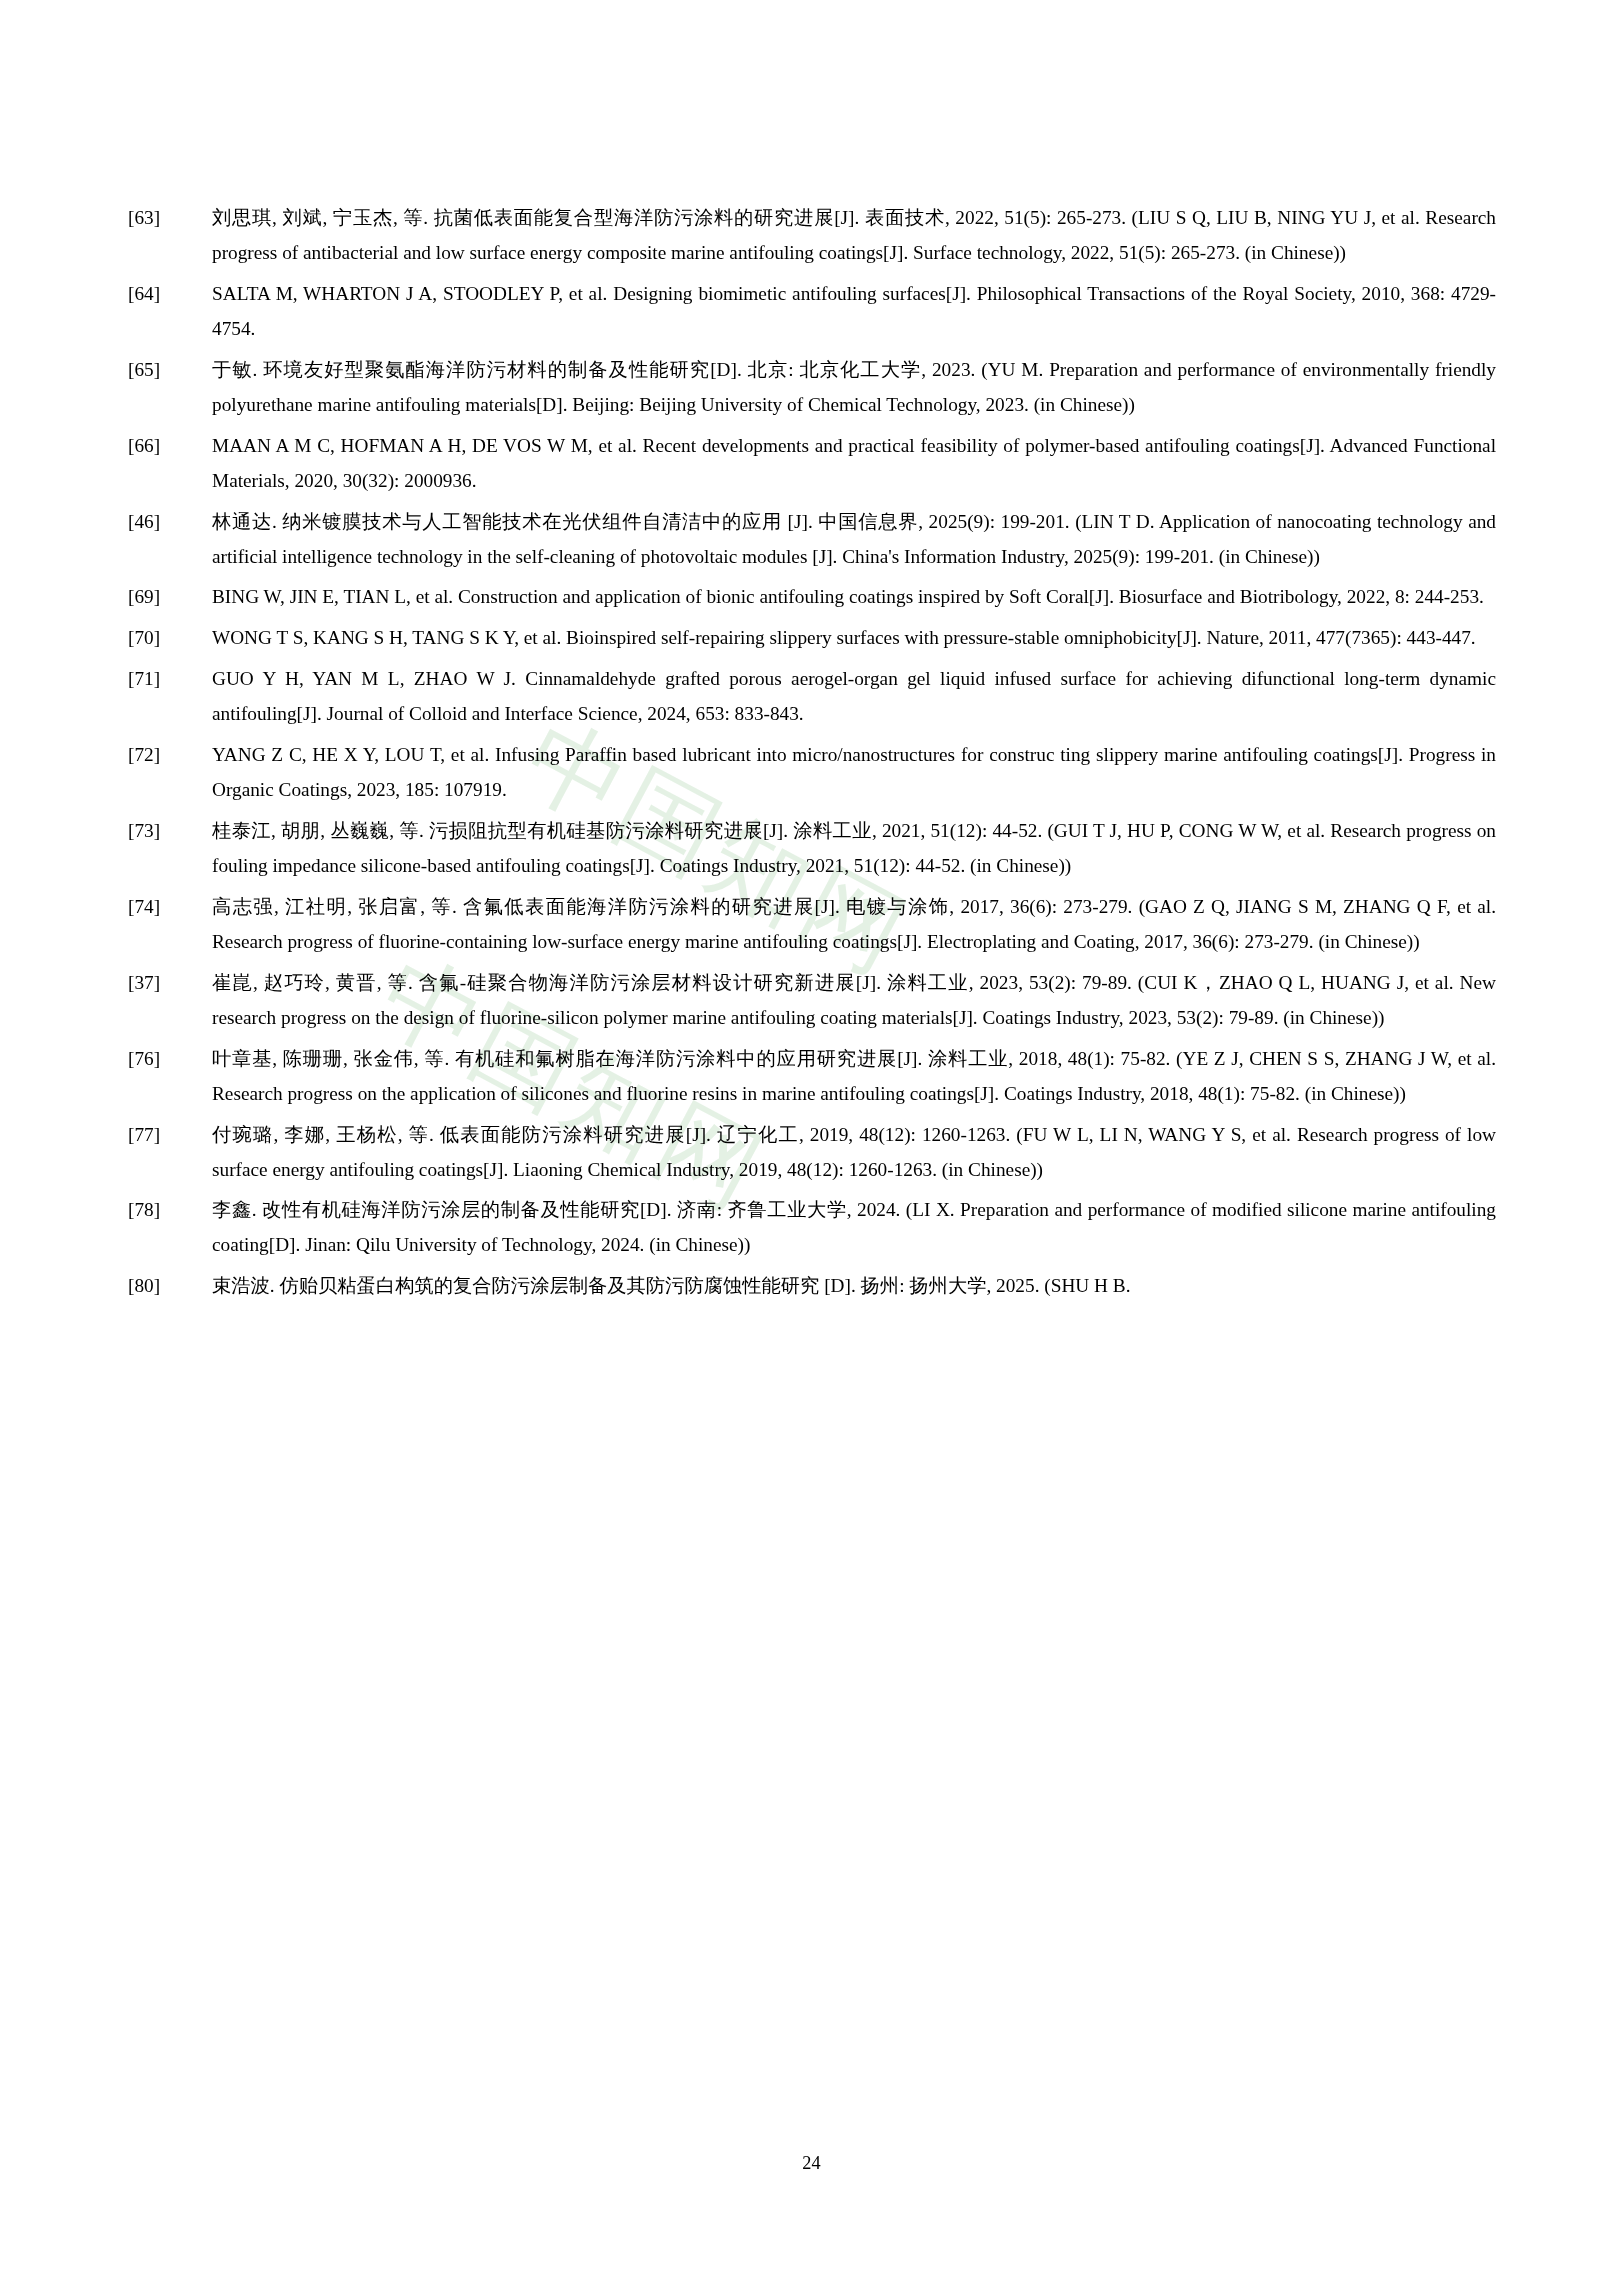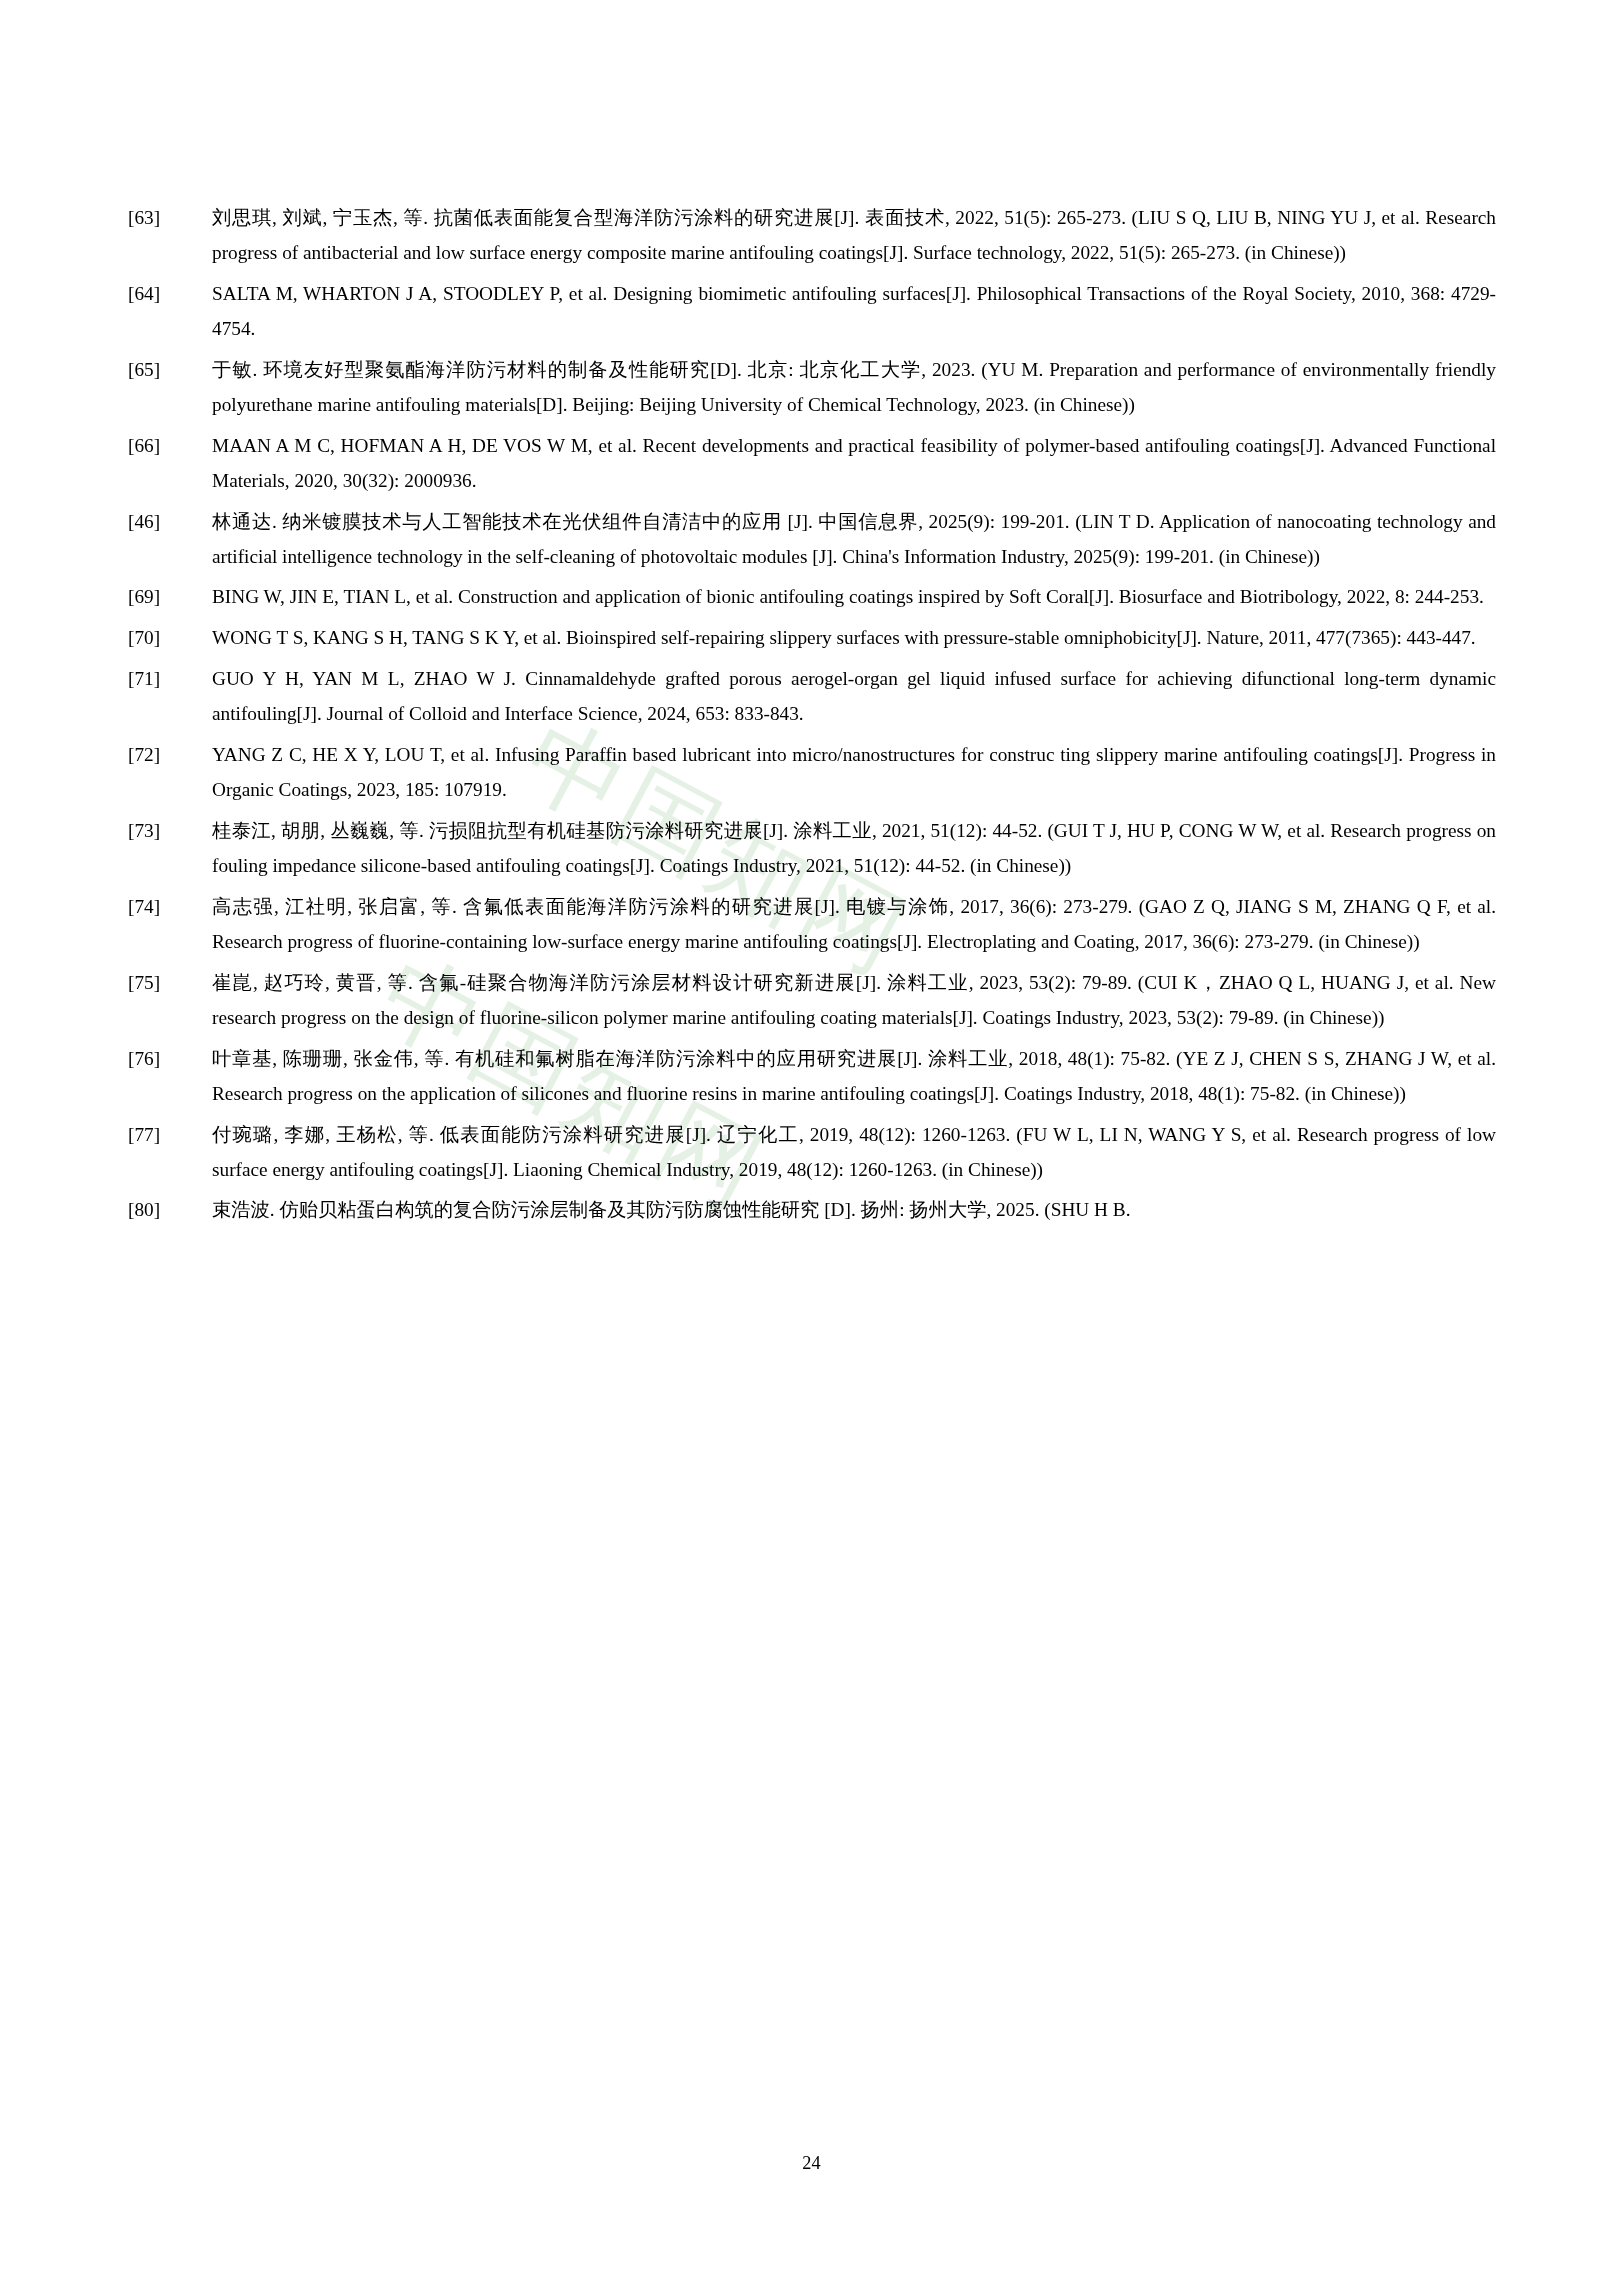--- a/index.html
+++ b/index.html
@@ -152,34 +152,38 @@
       <div class="ref-num">[73]</div>
       <div class="ref-body">桂泰江, 胡朋, 丛巍巍, 等. 污损阻抗型有机硅基防污涂料研究进展[J]. 涂料工业, 2021, 51(12): 44-52. (GUI T J, HU P, CONG W W, et al. Research progress on fouling impedance silicone-based antifouling coatings[J]. Coatings Industry, 2021, 51(12): 44-52. (in Chinese))</div>
     </div>
 
     <div class="ref">
       <div class="ref-num">[74]</div>
       <div class="ref-body">高志强, 江社明, 张启富, 等. 含氟低表面能海洋防污涂料的研究进展[J]. 电镀与涂饰, 2017, 36(6): 273-279. (GAO Z Q, JIANG S M, ZHANG Q F, et al. Research progress of fluorine-containing low-surface energy marine antifouling coatings[J]. Electroplating and Coating, 2017, 36(6): 273-279. (in Chinese))</div>
     </div>
 
     <div class="ref">
-      <div class="ref-num">[75]</div>
+      <div class="ref-num">[37]</div>
       <div class="ref-body">崔崑, 赵巧玲, 黄晋, 等. 含氟-硅聚合物海洋防污涂层材料设计研究新进展[J]. 涂料工业, 2023, 53(2): 79-89. (CUI K，ZHAO Q L, HUANG J, et al. New research progress on the design of fluorine-silicon polymer marine antifouling coating materials[J]. Coatings Industry, 2023, 53(2): 79-89. (in Chinese))</div>
     </div>
 
     <div class="ref">
       <div class="ref-num">[76]</div>
       <div class="ref-body">叶章基, 陈珊珊, 张金伟, 等. 有机硅和氟树脂在海洋防污涂料中的应用研究进展[J]. 涂料工业, 2018, 48(1): 75-82. (YE Z J, CHEN S S, ZHANG J W, et al. Research progress on the application of silicones and fluorine resins in marine antifouling coatings[J]. Coatings Industry, 2018, 48(1): 75-82. (in Chinese))</div>
     </div>
 
     <div class="ref">
       <div class="ref-num">[77]</div>
       <div class="ref-body">付琬璐, 李娜, 王杨松, 等. 低表面能防污涂料研究进展[J]. 辽宁化工, 2019, 48(12): 1260-1263. (FU W L, LI N, WANG Y S, et al. Research progress of low surface energy antifouling coatings[J]. Liaoning Chemical Industry, 2019, 48(12): 1260-1263. (in Chinese))</div>
     </div>
 
+    <div class="ref">
+      <div class="ref-num">[78]</div>
+      <div class="ref-body">李鑫. 改性有机硅海洋防污涂层的制备及性能研究[D]. 济南: 齐鲁工业大学, 2024. (LI X. Preparation and performance of modified silicone marine antifouling coating[D]. Jinan: Qilu University of Technology, 2024. (in Chinese))</div>
+    </div>
 
 
     <div class="ref">
       <div class="ref-num">[80]</div>
       <div class="ref-body">束浩波. 仿贻贝粘蛋白构筑的复合防污涂层制备及其防污防腐蚀性能研究 [D]. 扬州: 扬州大学, 2025. (SHU H B.</div>
     </div>
 
   </div>
 
   <div class="page-number">24</div>

